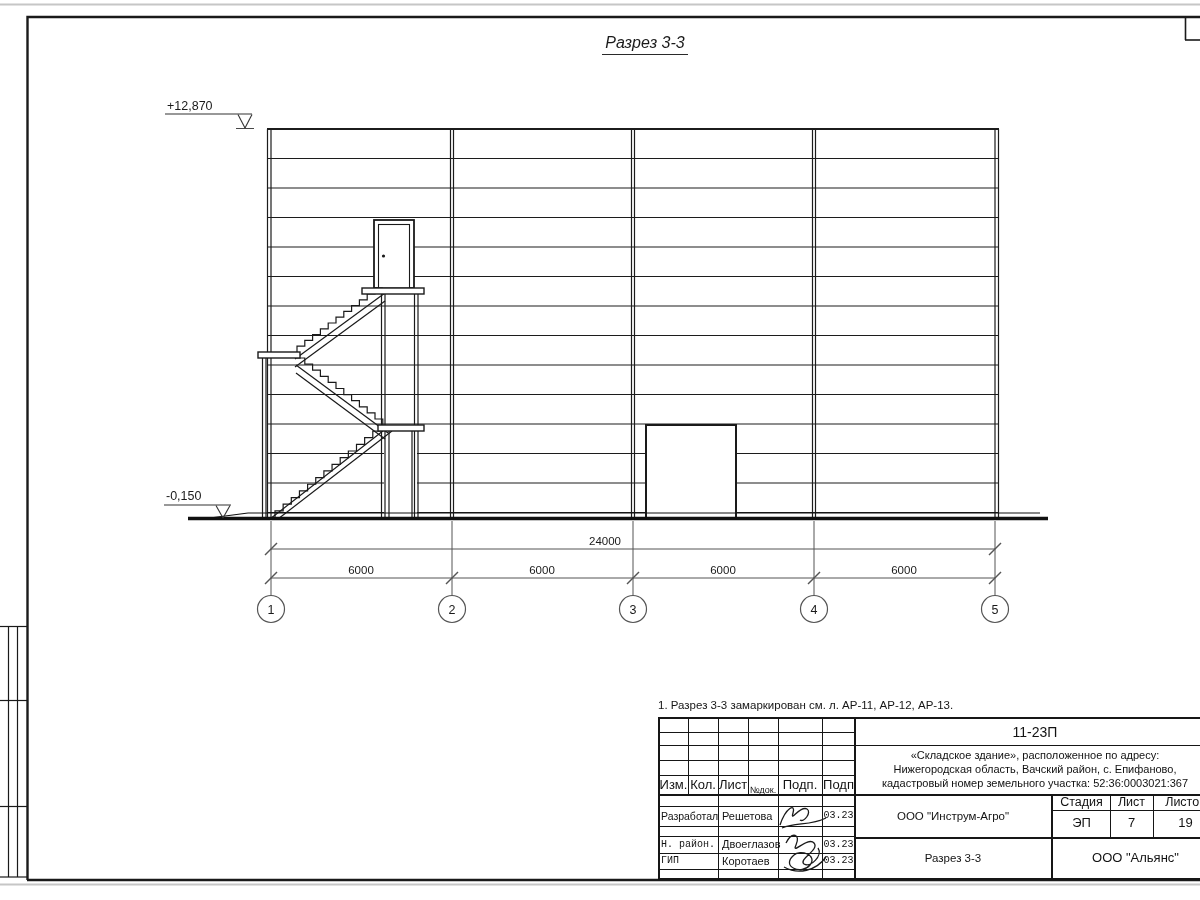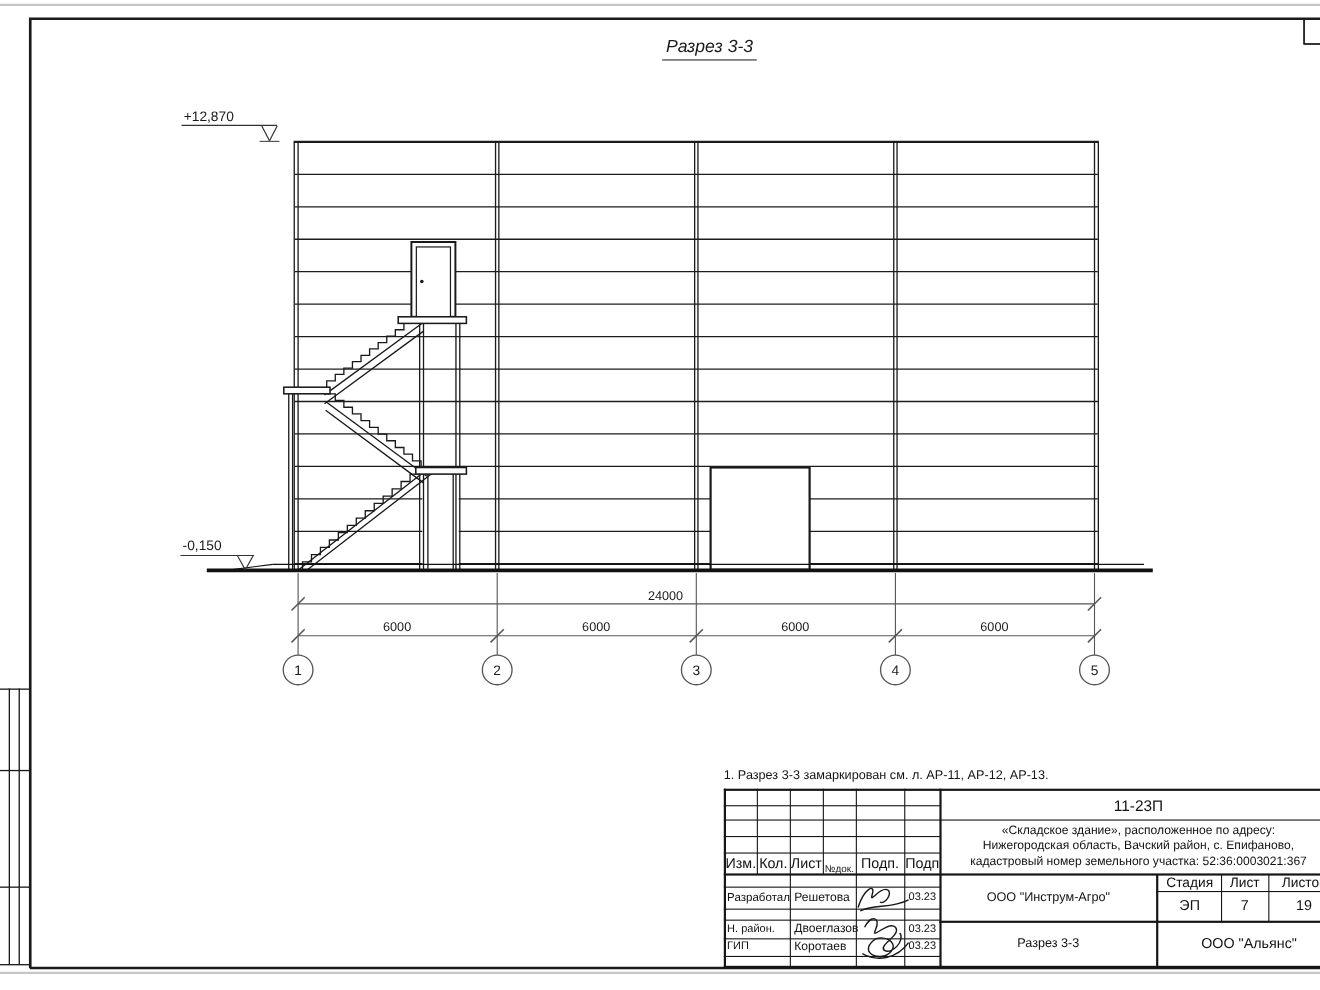--- a/index.html
+++ b/index.html
@@ -16,21 +16,21 @@
   }
   .note { left:658px; top:699px; font-size:11.5px; color:#161616; white-space:nowrap; }
   .tb { left:658px; top:717px; width:560px; height:163px; }
   .hl,.vl { position:absolute; background:#161616; }
   .cell {
     position:absolute; display:flex; align-items:center; justify-content:center;
     text-align:center; color:#131313; line-height:1.15;
   }
   .cell.l { justify-content:flex-start; text-align:left; }
   .f9  { font-size:9px; }
-  .f10 { font-size:10px; }
+  .f10 { font-size:10px;font-family:Liberation Mono, monospace; }
   .f105{ font-size:10.5px; }
   .f11 { font-size:11px; }
   .f115{ font-size:11.5px; }
   .f125{ font-size:12.5px; }
   .f13 { font-size:13px;text-align:right; }
   .f14 { font-size:14px; }
 </style>
 </head>
 <body>
 

